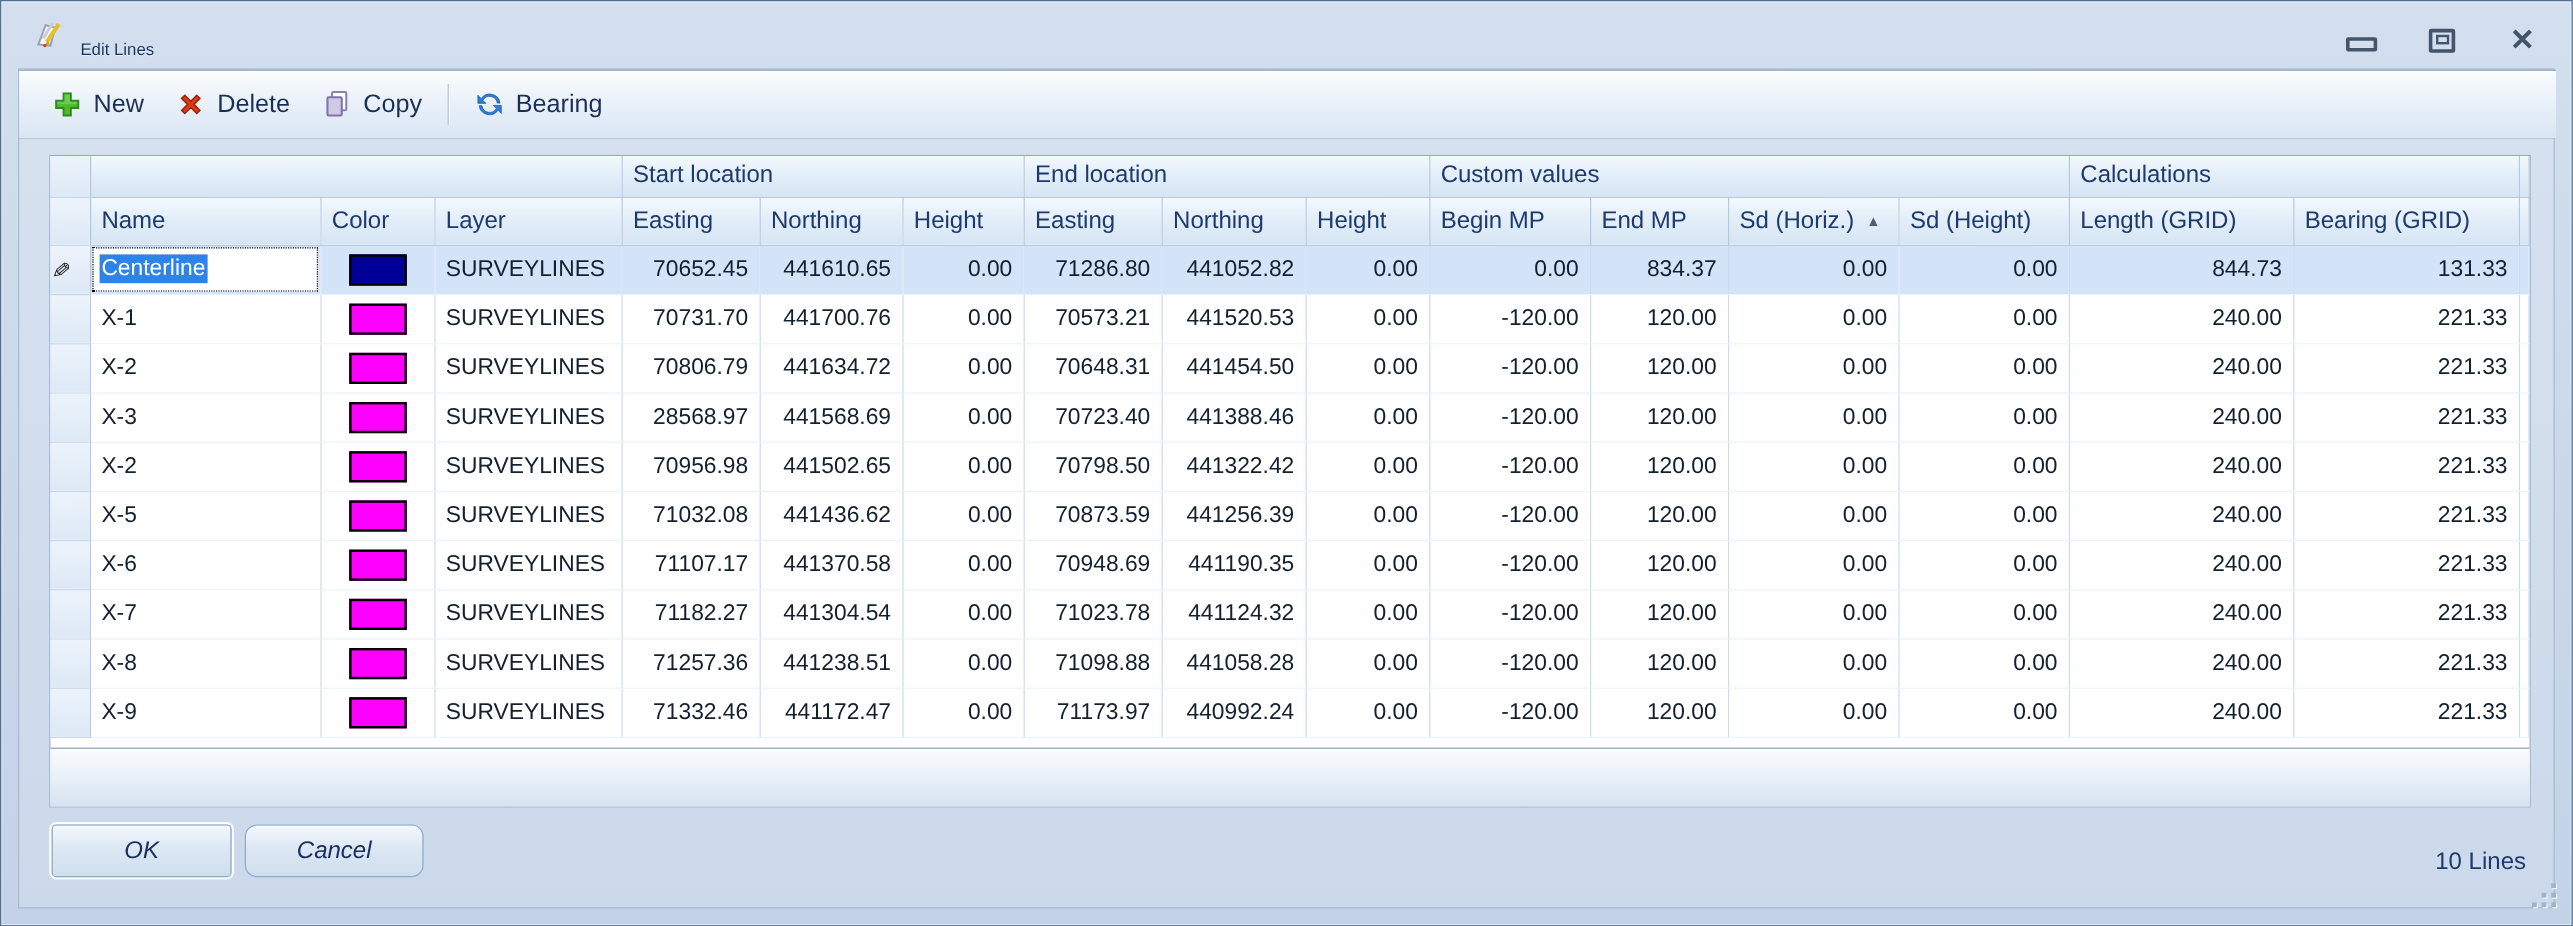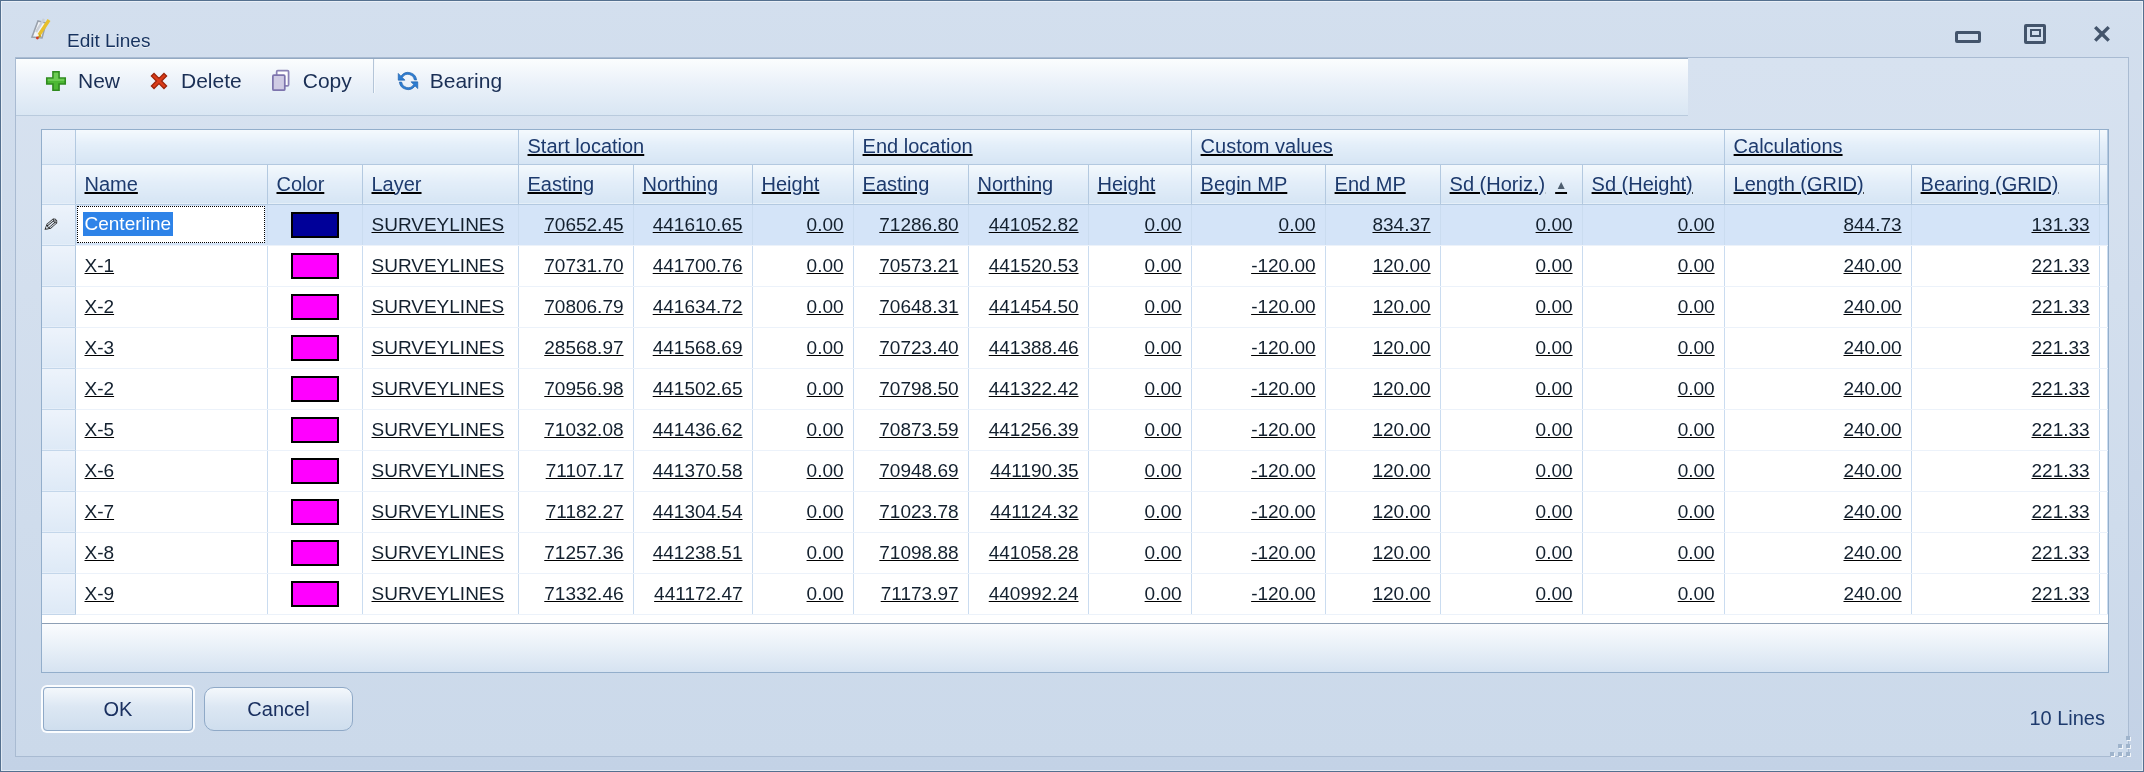--- a/index.html
+++ b/index.html
@@ -2,42 +2,42 @@
 <html><head>
 <meta charset="utf-8">
 <style>
   html,body{margin:0;padding:0;background:#9db1c9;font-family:"Liberation Sans",sans-serif;}
   .window{position:relative;width:2144px;height:772px;overflow:hidden;
     background:linear-gradient(#d3dfee,#c3d2e6);
     border:1px solid #54708f;box-sizing:border-box;
     box-shadow:inset 0 0 0 1px rgba(255,255,255,.5);}
   
   .titlebar{position:absolute;left:0;top:0;right:0;height:56px;display:flex;align-items:center;padding-left:28px;gap:12px;}
-  .title-text{font-size:19px;color:#16325f;text-shadow:0 1px 0 rgba(255,255,255,.6);margin-top:24px;}
+  .title-text{font-size:14px;color:#16325f;text-shadow:0 1px 0 rgba(255,255,255,.6);margin-top:24px;}
   .winbtns{position:absolute;right:26px;top:20px;display:flex;gap:37px;align-items:center;}
   .wbtn{display:flex;align-items:center;justify-content:center;width:30px;height:26px;cursor:default;}
   .glyph-min{width:20px;height:6px;border:3px solid #43546b;border-radius:2px;margin-top:6px;}
   .glyph-max{width:16px;height:14px;border:3px solid #43546b;border-radius:2px;position:relative;}
   .glyph-max::after{content:"";position:absolute;left:3px;top:2px;width:7px;height:4px;border:2px solid #43546b;}
   .glyph-close{font-size:25px;font-weight:bold;color:#43546b;line-height:20px;}
   
   .body-panel{position:absolute;left:14px;top:56px;right:14px;bottom:14px;
     background:linear-gradient(#d7e2f0,#cbd9ea);border:1px solid #a9bbd2;box-sizing:border-box;}
   
-  .toolbar{position:absolute;left:15px;top:57px;width:1672px;height:58px;display:flex;align-items:flex-start;padding-left:14px;box-sizing:border-box;
+  .toolbar{position:absolute;left:15px;top:57px;width:2114px;height:58px;display:flex;align-items:center;padding-left:14px;box-sizing:border-box;
     background:linear-gradient(#fbfdfe,#eaf1f9 45%,#d9e6f3);
     border-top:1px solid #93a9c2;border-bottom:1px solid #b9cadd;}
   .tb-item{display:flex;align-items:center;gap:9px;padding:0 13px;height:44px;font-size:21px;color:#1a2f55;cursor:default;}
   .tb-item.disabled{color:#9aa4b4;}
   .tb-sep{width:1px;height:34px;background:#b4c5d8;box-shadow:1px 0 0 #f4f8fc;margin:0 8px;}
   .tb-icon{width:26px;height:26px;display:inline-block;}
   
   .gridwrap{position:absolute;left:40px;top:128px;width:2068px;height:544px;background:#fff;
     border:1px solid #93aecb;box-sizing:border-box;}
-  table.grid{border-collapse:collapse;table-layout:fixed;width:100%;text-decoration:underline;}
+  table.grid{border-collapse:collapse;table-layout:fixed;width:100%;}
   .grid th,.grid td{padding:0;overflow:hidden;white-space:nowrap;box-sizing:border-box;}
   .grid thead th{background:linear-gradient(#f4f9fd,#e3eef9 45%,#d6e5f4);
     border-right:1px solid #b3c9e0;border-bottom:1px solid #b3c9e0;
     font-weight:normal;font-size:20px;color:#1d3a6d;text-align:left;padding-left:9px;}
   .grid thead tr.grouprow th{height:34px;}
   .grid thead tr.headrow th{height:40px;}
   .sort-arrow{font-size:12px;color:#4e5e70;margin-left:10px;vertical-align:2px;}
   .grid td{height:41px;font-size:19px;color:#13202e;background:#fff;
     border-right:1px solid #cadcf0;border-bottom:1px solid #ecf2fa;}
   .grid td.ind,.grid th.ind{background:linear-gradient(#edf3fb,#dde9f6);
@@ -53,21 +53,21 @@
   .editbox{display:none;position:absolute;left:1px;top:1px;right:2px;bottom:2px;background:#fff;
     border:1px dotted #000;align-items:center;padding-left:5px;}
   .editbox .sel{background:#2e83e8;color:#fff;font-size:19px;padding:1px 2px;}
   tr.editing .editbox{display:flex;}
   .grid-footer{position:absolute;left:0;right:0;bottom:0;height:48px;
     border-top:1px solid #8d9fb5;background:linear-gradient(#fafcfe,#d6e3f1);}
   
   .btn{position:absolute;top:686px;height:42px;border:1px solid #8fa9c7;border-radius:4px;
     background:linear-gradient(#f4f8fc,#dce7f3 45%,#cfdeee);
     font-size:20px;color:#1a3060;display:flex;align-items:center;justify-content:center;
-    font-family:"Liberation Sans",sans-serif;cursor:default;}
+    font-family:"Liberation Sans",sans-serif;cursor:default;font-style:italic;}
   .btn-ok{left:42px;width:148px;box-shadow:0 0 0 2px #fbfdff;}
   .btn-cancel{left:203px;width:147px;border-radius:10px;}
   .status{position:absolute;right:38px;top:706px;font-size:20px;color:#1d3a6d;}
   .grip{position:absolute;right:13px;bottom:13px;width:22px;height:22px;}
   .grip i{position:absolute;width:4px;height:4px;background:#9fb4cc;box-shadow:1px 1px 0 #f2f6fa;}
   .grip .d1{right:0;top:0}.grip .d2{right:0;top:8px}.grip .d3{right:8px;top:8px}
   .grip .d4{right:0;top:16px}.grip .d5{right:8px;top:16px}.grip .d6{right:16px;top:16px}
 </style>
 </head>
 <body>

